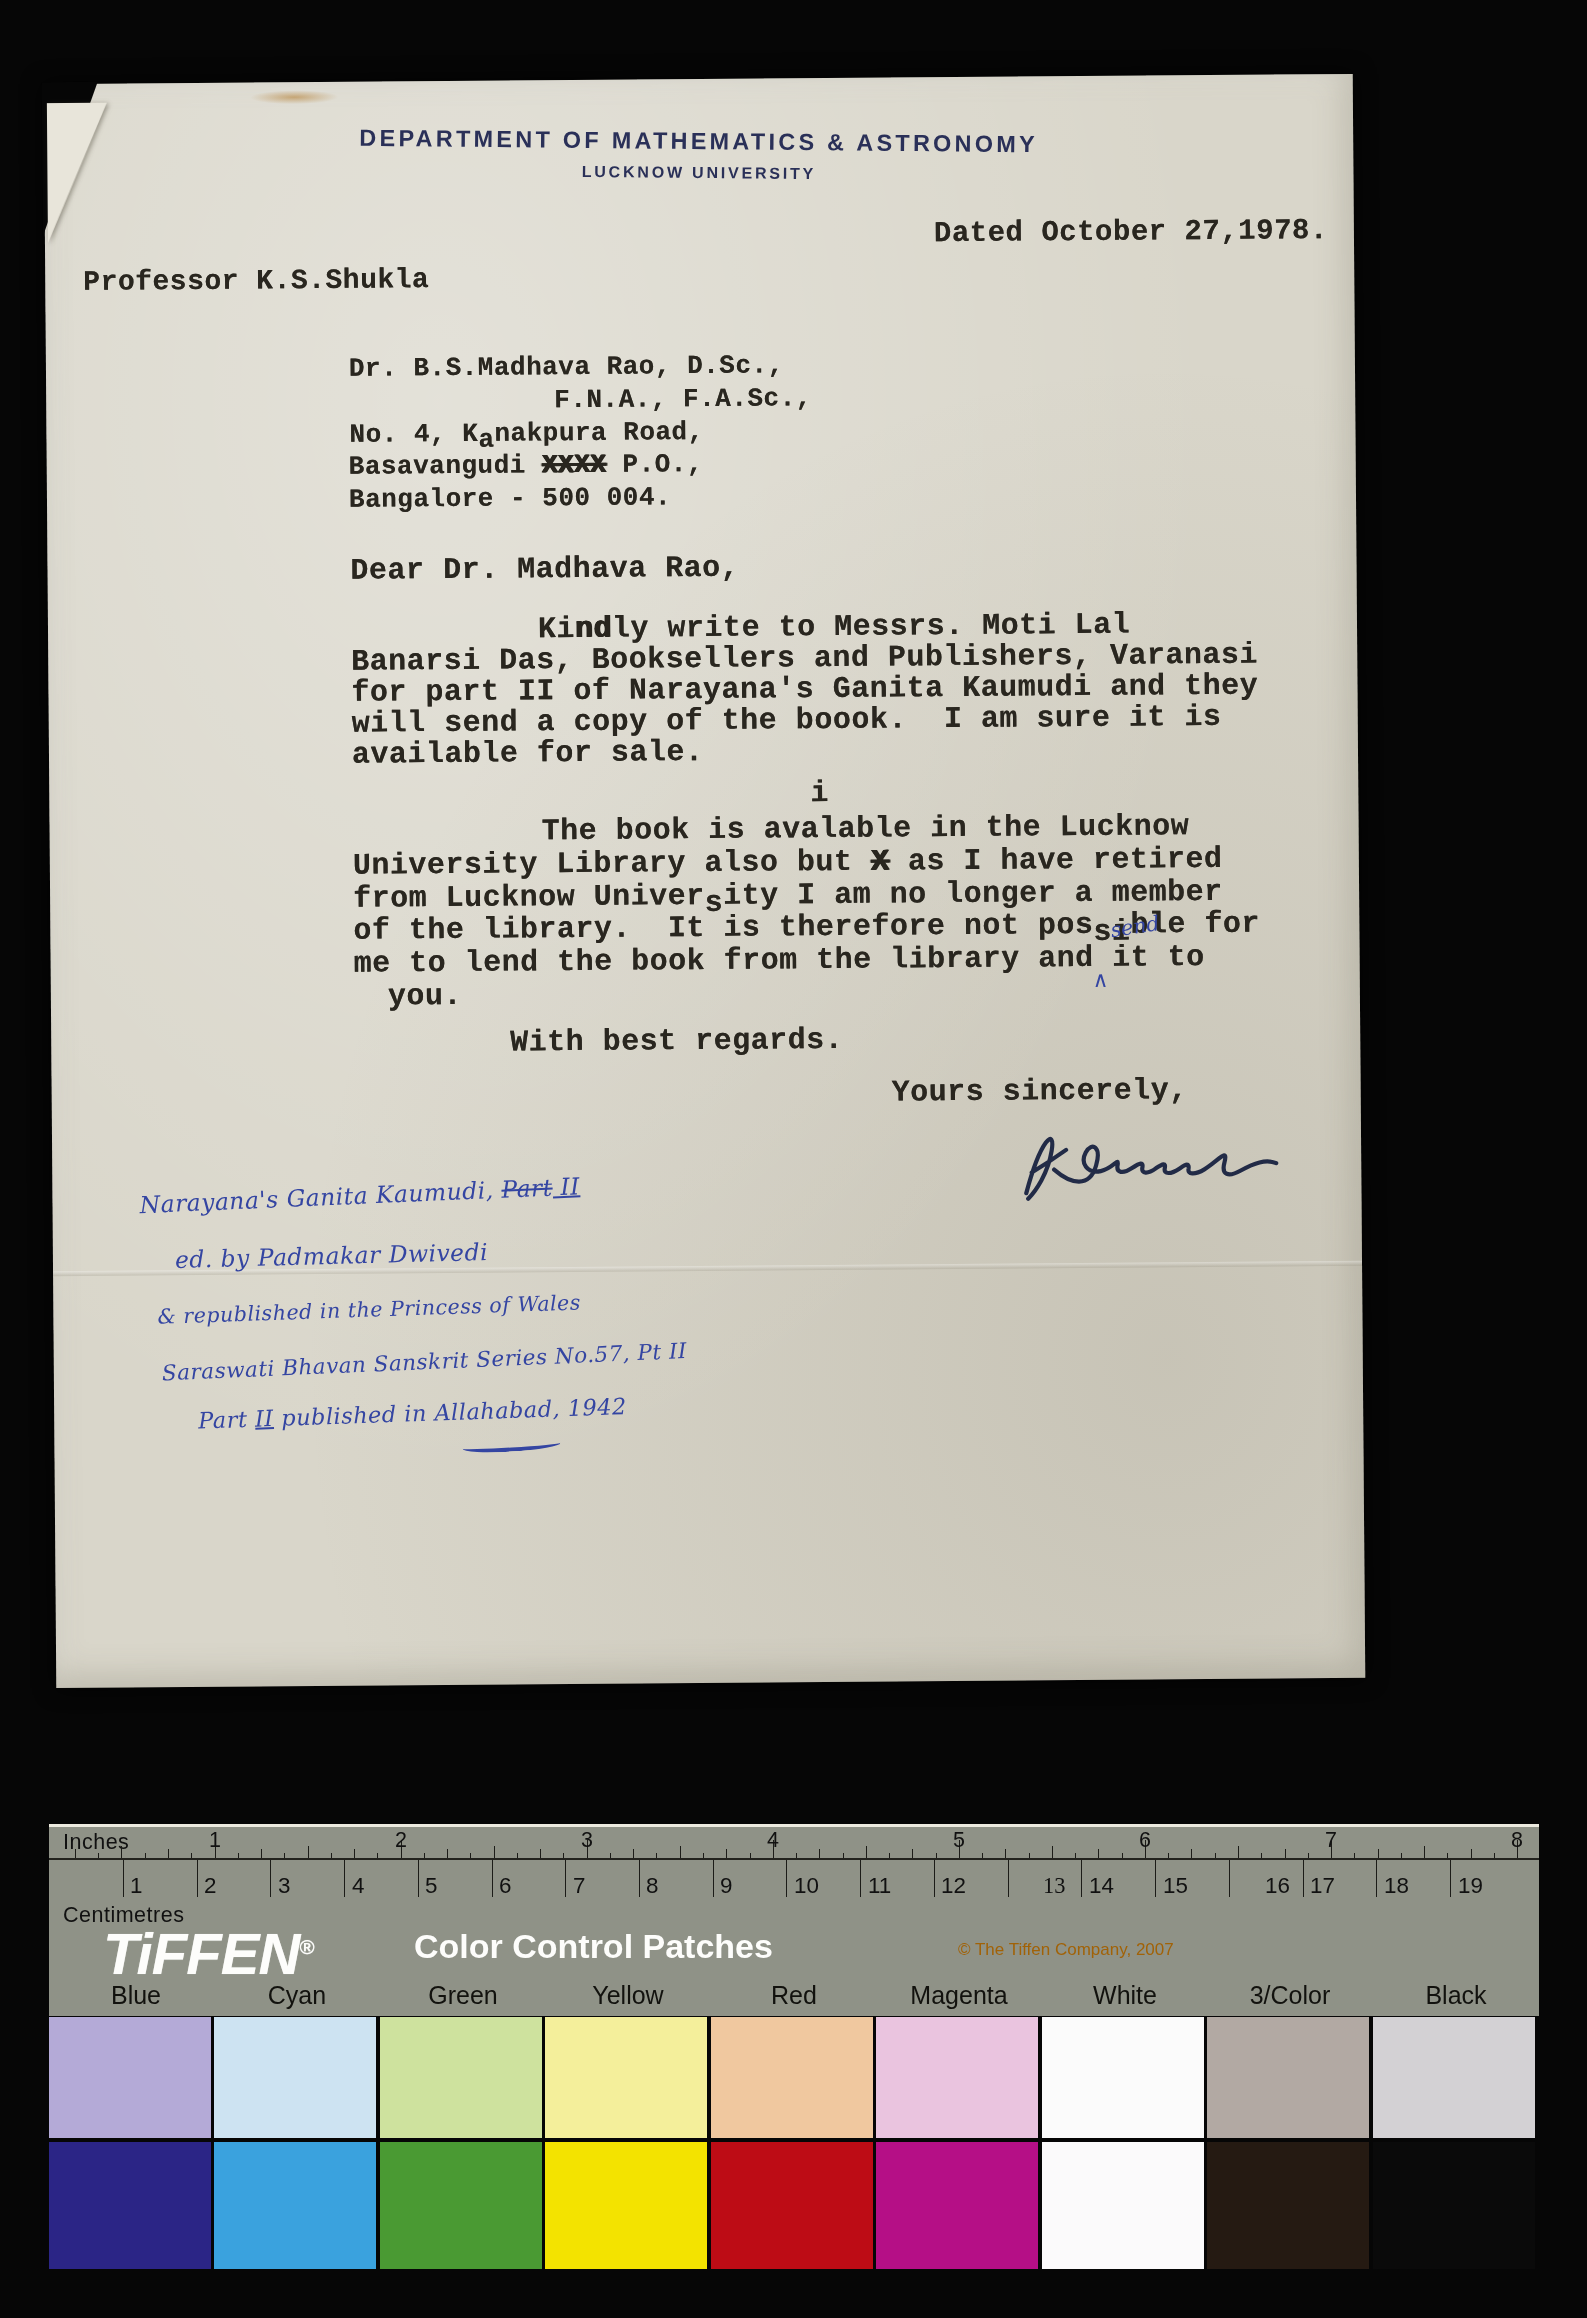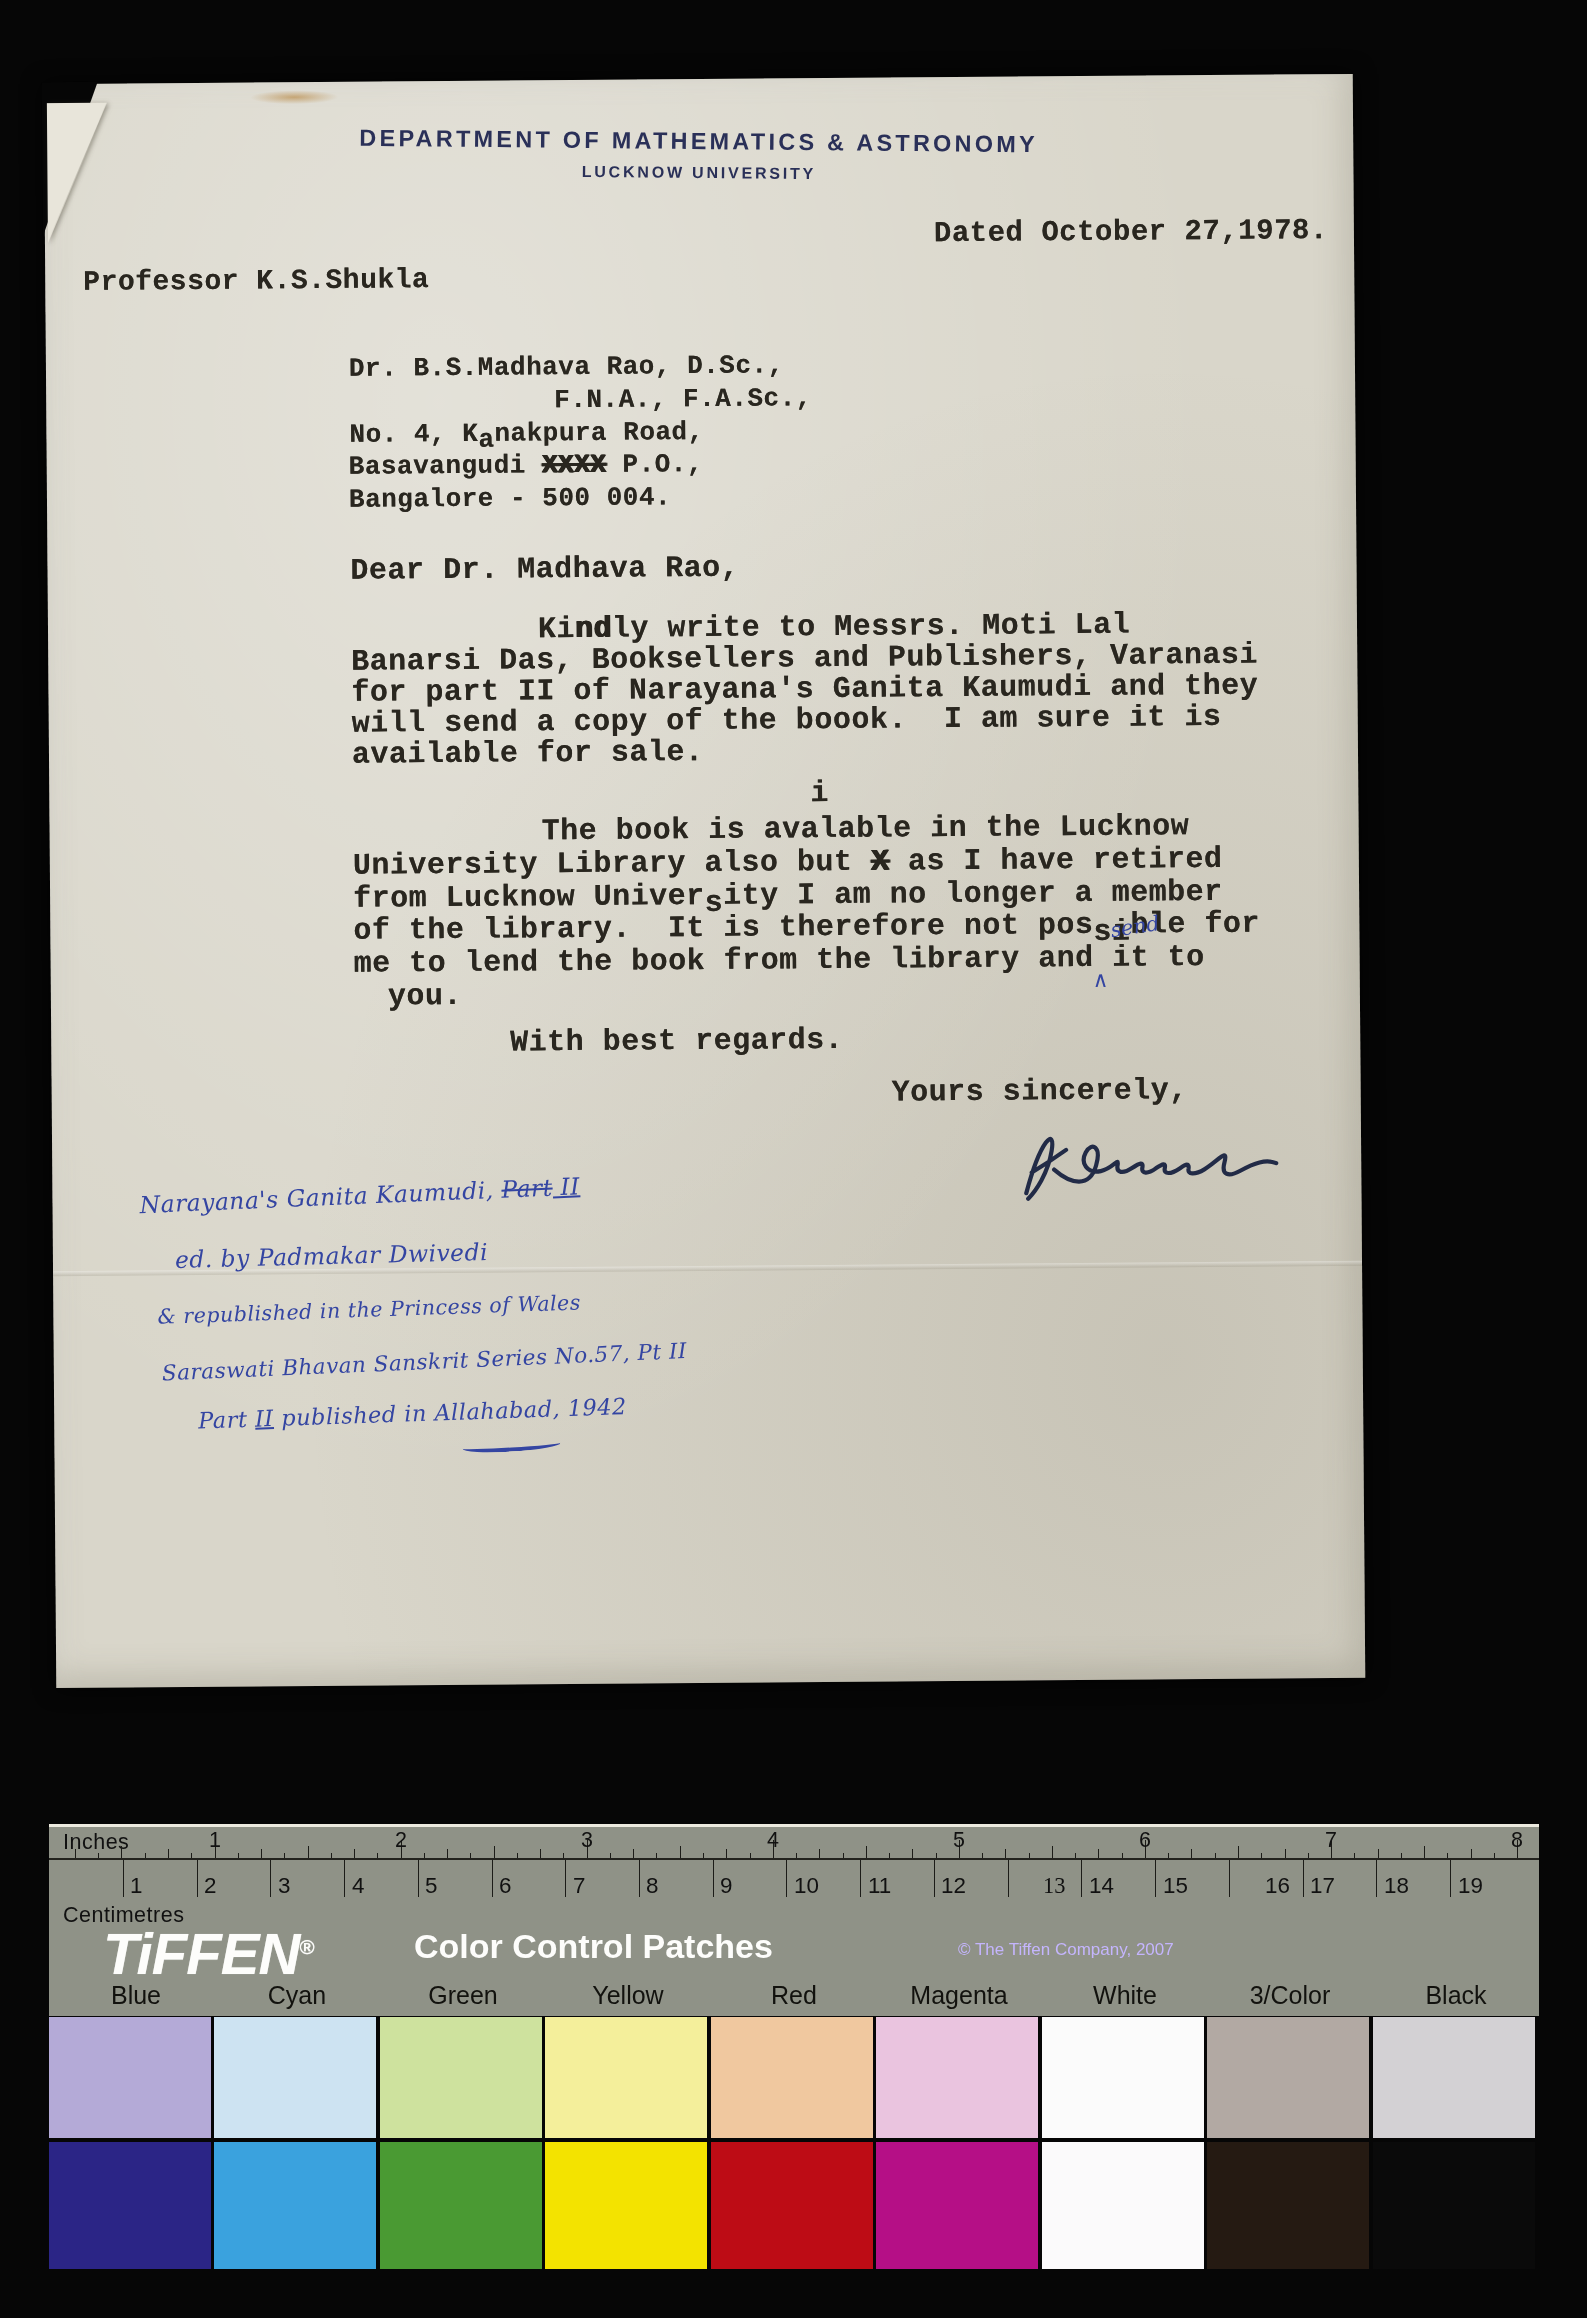--- a/index.html
+++ b/index.html
@@ -86,21 +86,21 @@
   .brand-logo {
     position:absolute; left:103px; top:1920px; color:#fdfdfb;
     font-size:58px; font-weight:bold; font-style:italic; letter-spacing:-0.9px;
     text-shadow:0 0 0.9px rgba(255,255,255,.6);
   }
   .brand-reg { font-size:20.6px; vertical-align:super; font-style:normal; }
   .brand-title {
     position:absolute; left:414px; top:1927px; color:#fdfdfb;
     font-size:34px; font-weight:bold; letter-spacing:0px;
   }
-  .brand-copy { position:absolute; left:958px; top:1940px; color:#c4b5fd; font-size:17px;text-align:center; }
+  .brand-copy { position:absolute; left:958px; top:1940px; color:#a16207; font-size:17px;text-align:center; }
   .patch-label { position:absolute; top:1981px; text-align:center; font-size:25px; color:#12120e; }
   .patch { position:absolute; }
 </style>
 </head>
 <body>
 
 <div class="stage">
 
   <div class="paper">
     <div class="fold-notch"></div>

